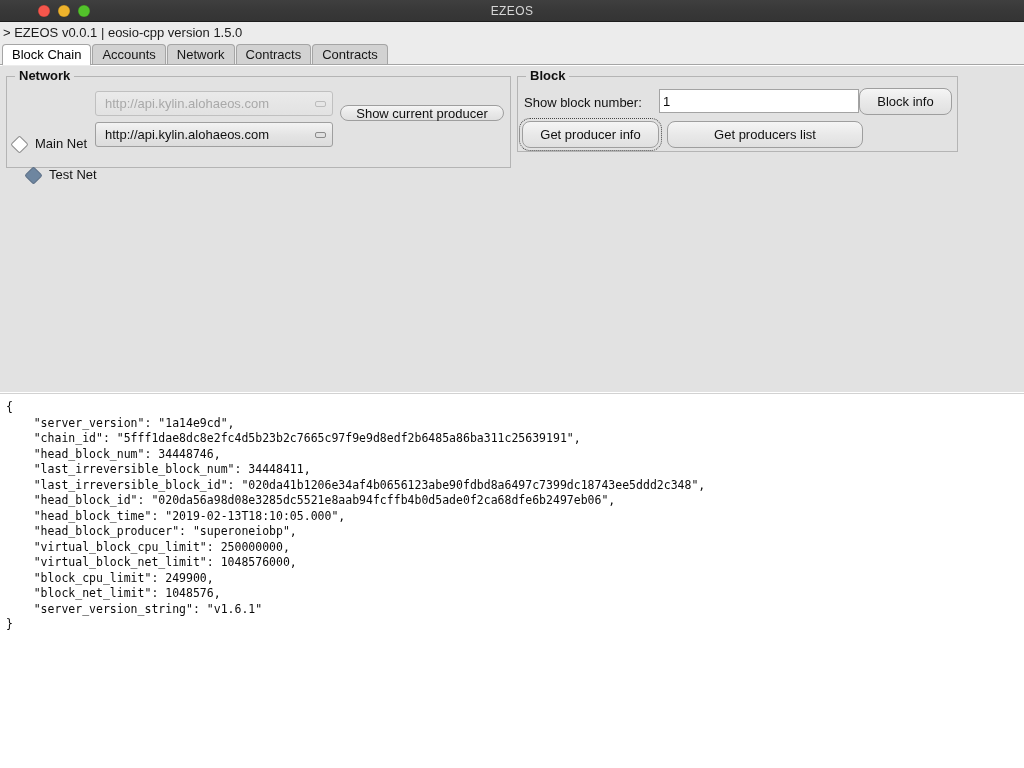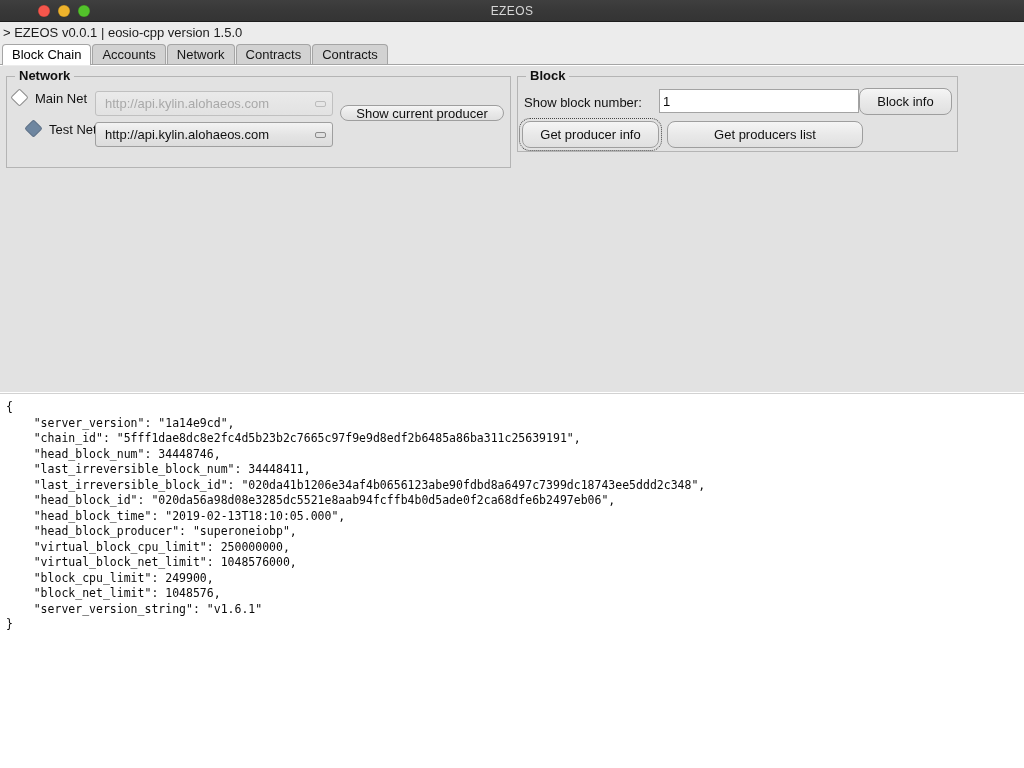--- a/index.html
+++ b/index.html
@@ -143,23 +143,24 @@
     font-weight: bold;
   }
 
   #network-group { left: 6px;  top: 10px; width: 505px; height: 92px; }
   #block-group   { left: 517px; top: 10px; width: 441px; height: 76px; }
 
   
   .radio-row {
     position: absolute;
     display: flex;
-    align-items: flex-start;
+    align-items: flex-end;
     height: 24px;
     cursor: default;
+    margin-top: 36px;
   }
   .radio-ind {
     width: 13px; height: 13px;
     transform: rotate(45deg);
     border: 1px solid #8d8d8d;
     border-radius: 2px;
     background: #ffffff;
     flex: 0 0 auto;
     margin-right: 9px;
   }

